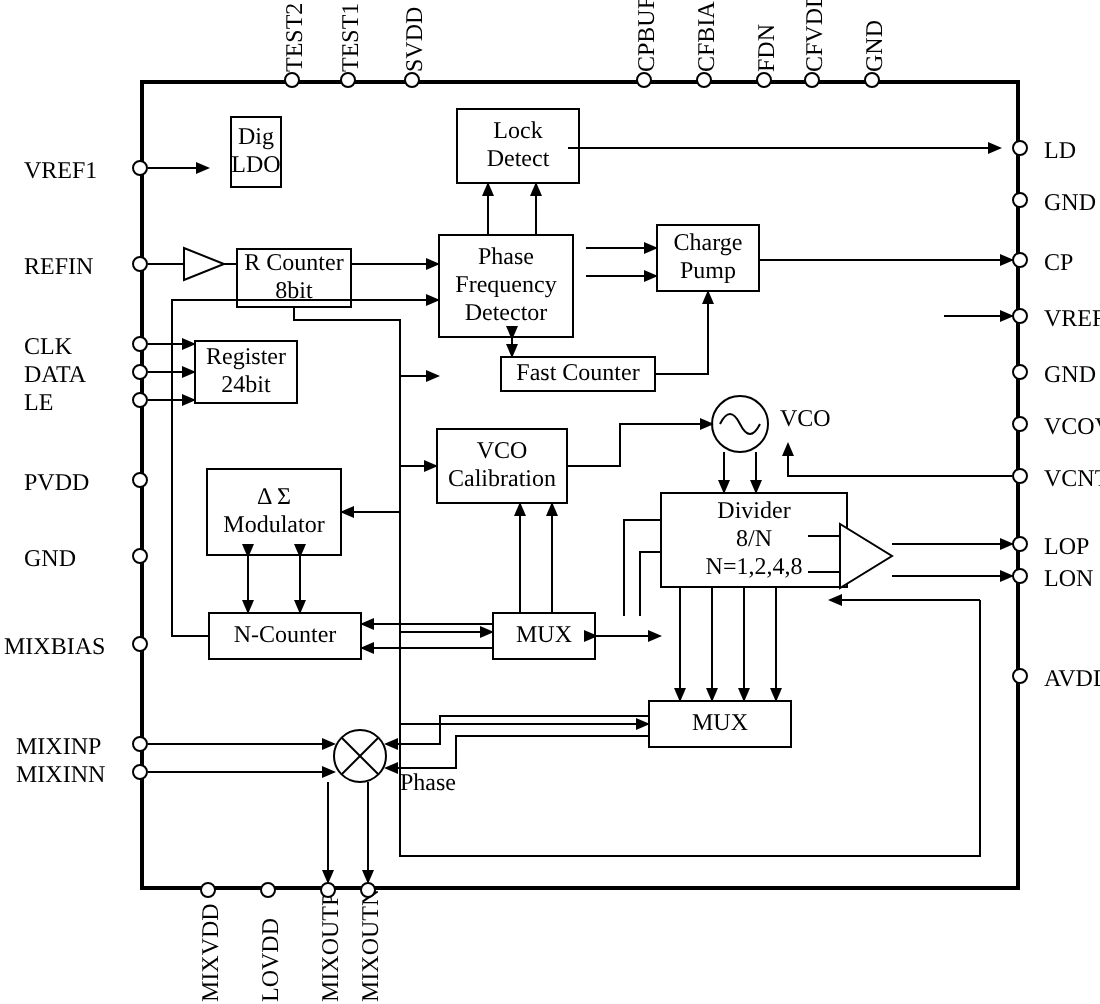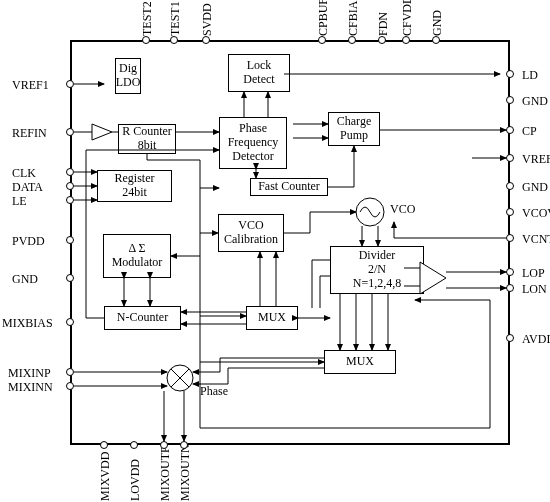--- a/index.html
+++ b/index.html
@@ -94,35 +94,35 @@
     <span>Frequency</span>
     <span>Detector</span>
   </div>
   <div class="block" style="left:328px; top:112px; width:52px; height:34px;">
     <span>Charge</span>
     <span>Pump</span>
   </div>
   <div class="block" style="left:250px; top:178px; width:78px; height:18px;">
     <span>Fast Counter</span>
   </div>
-  <div class="block" style="left:97px;  top:170px; width:75px; height:32px;">
+  <div class="block" style="left:97px;  top:170px; width:52px; height:32px;">
     <span>Register</span>
     <span>24bit</span>
   </div>
   <div class="block" style="left:103px; top:234px; width:68px; height:44px;">
     <span>Δ Σ</span>
     <span>Modulator</span>
   </div>
   <div class="block" style="left:218px; top:214px; width:66px; height:38px;">
     <span>VCO</span>
     <span>Calibration</span>
   </div>
   <div class="block" style="left:330px; top:246px; width:94px; height:48px;">
     <span>Divider</span>
-    <span>2/N</span>
+    <span>8/N</span>
     <span>N=1,2,4,8</span>
   </div>
   <div class="block" style="left:104px; top:306px; width:77px; height:24px;">
     <span>N-Counter</span>
   </div>
   <div class="block" style="left:246px; top:306px; width:52px; height:24px;">
     <span>MUX</span>
   </div>
   <div class="block" style="left:324px; top:350px; width:72px; height:24px;">
     <span>MUX</span>

